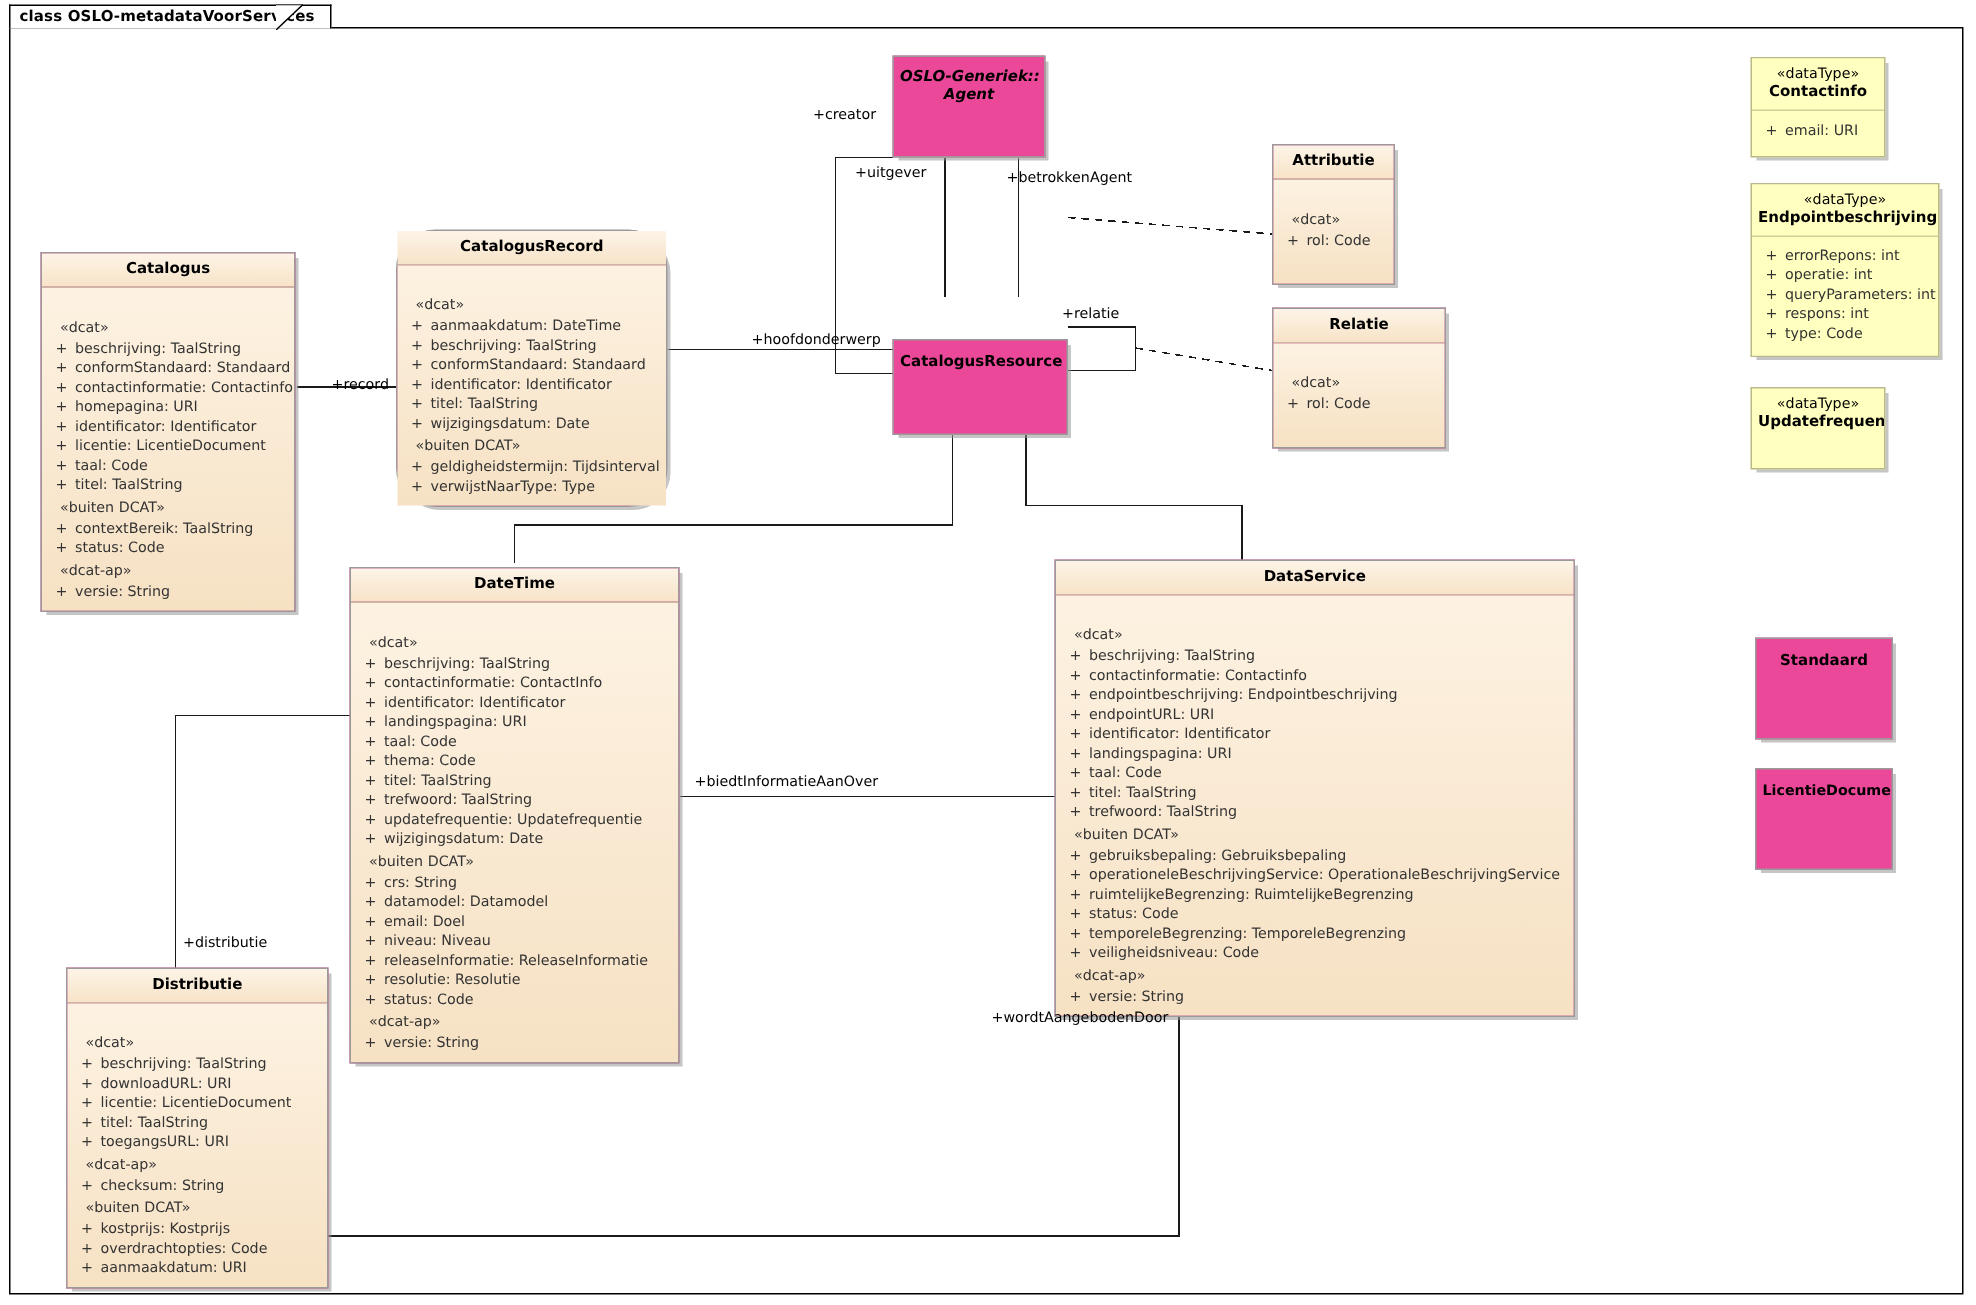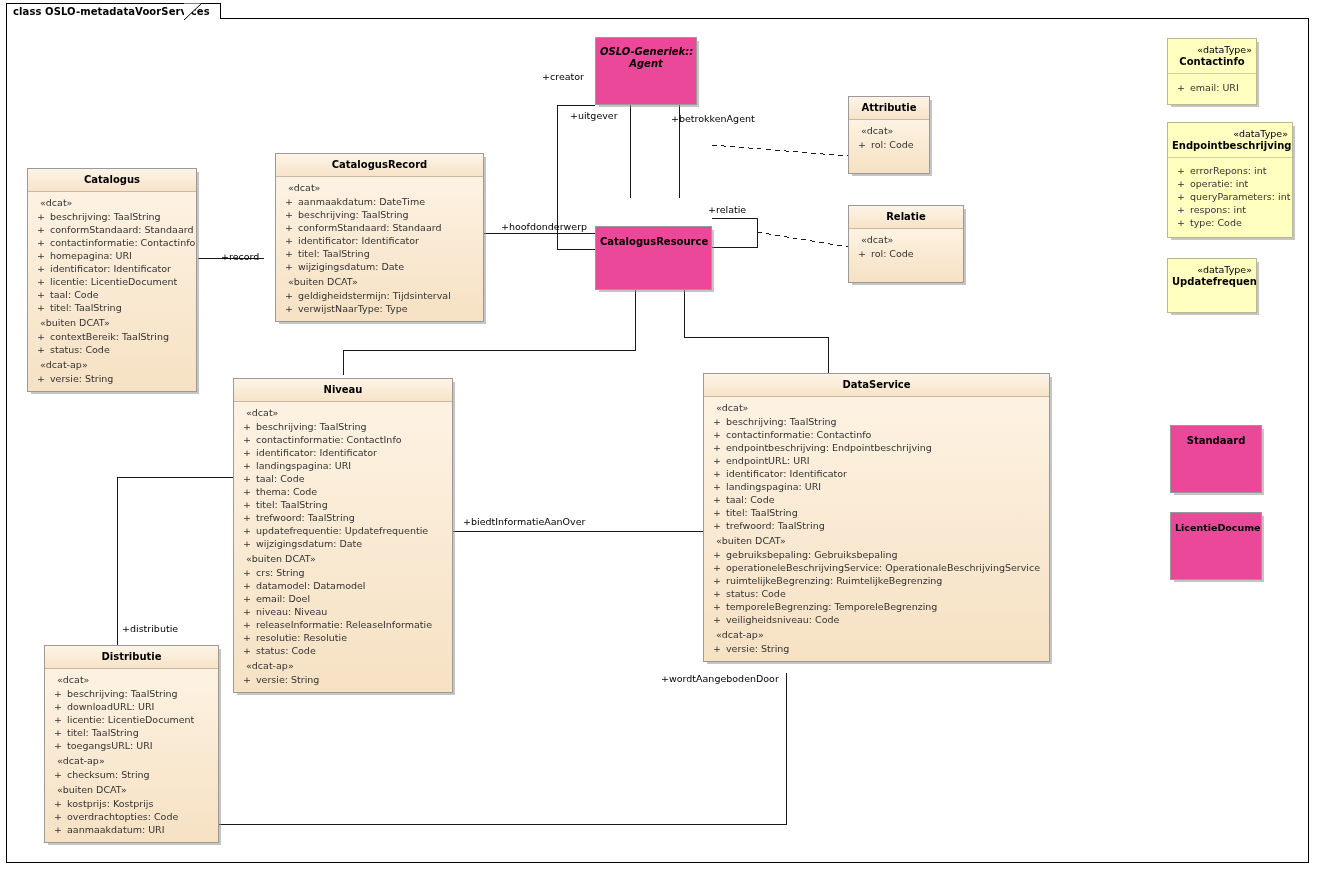--- a/index.html
+++ b/index.html
@@ -86,21 +86,20 @@
     overflow: hidden;
   }
   .uml.datatype .uml-title {
     background: #ffffbf;
     border-bottom: 1px solid #cfcf9a;
   }
   .uml .uml-title .stereo {
     display: block;
     font-weight: normal;
     font-size: 9.5px;
-    text-align: right;
   }
   .uml .uml-title.italic {
     font-style: italic;
   }
   .uml .uml-title .nsline {
     display: block;
     font-style: italic;
     font-weight: bold;
     font-size: 10px;
   }
@@ -114,21 +113,21 @@
   }
   .uml.datatype .uml-body {
     background: #ffffbf;
   }
   .grp {
     font-size: 9.5px;
     color: #333;
     padding: 3px 0 2px 10px;
     white-space: nowrap;
   }
-  .grp:first-child { padding-top: 0; }
+  .grp:first-child { padding-top: 0; margin-top: 16px; }
   .attr {
     font-size: 9.5px;
     color: #333;
     white-space: nowrap;
     line-height: 13px;
     padding-left: 4px;
     display: flex;
   }
   .attr .vis {
     width: 16px;
@@ -264,21 +263,21 @@
           <span class="sig">status: Code</span>
         </div>
       <div class="grp">«dcat-ap»</div>
       <div class="attr">
           <span class="vis">+</span>
           <span class="sig">versie: String</span>
         </div>
     </div>
   </div>
 
-  <div class="uml" style="left:275px; top:153px; width:209px;">
+  <div class="uml" style="left:264px; top:153px; width:181px;border-radius:26px;">
     <div class="uml-title">CatalogusRecord</div>
     <div class="uml-body">
       <div class="grp">«dcat»</div>
       <div class="attr">
           <span class="vis">+</span>
           <span class="sig">aanmaakdatum: DateTime</span>
         </div>
       <div class="attr">
           <span class="vis">+</span>
           <span class="sig">beschrijving: TaalString</span>
@@ -338,21 +337,21 @@
     <div class="uml-body" style="padding-bottom:22px;">
       <div class="grp">«dcat»</div>
       <div class="attr">
           <span class="vis">+</span>
           <span class="sig">rol: Code</span>
         </div>
     </div>
   </div>
 
   <div class="uml" style="left:233px; top:378px; width:220px;">
-    <div class="uml-title">Niveau</div>
+    <div class="uml-title">DateTime</div>
     <div class="uml-body">
       <div class="grp">«dcat»</div>
       <div class="attr">
           <span class="vis">+</span>
           <span class="sig">beschrijving: TaalString</span>
         </div>
       <div class="attr">
           <span class="vis">+</span>
           <span class="sig">contactinformatie: ContactInfo</span>
         </div>

